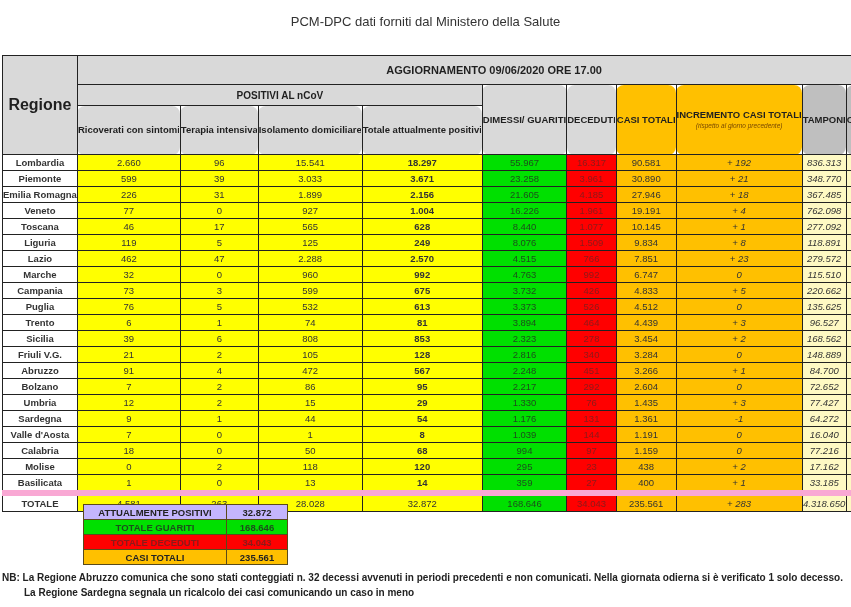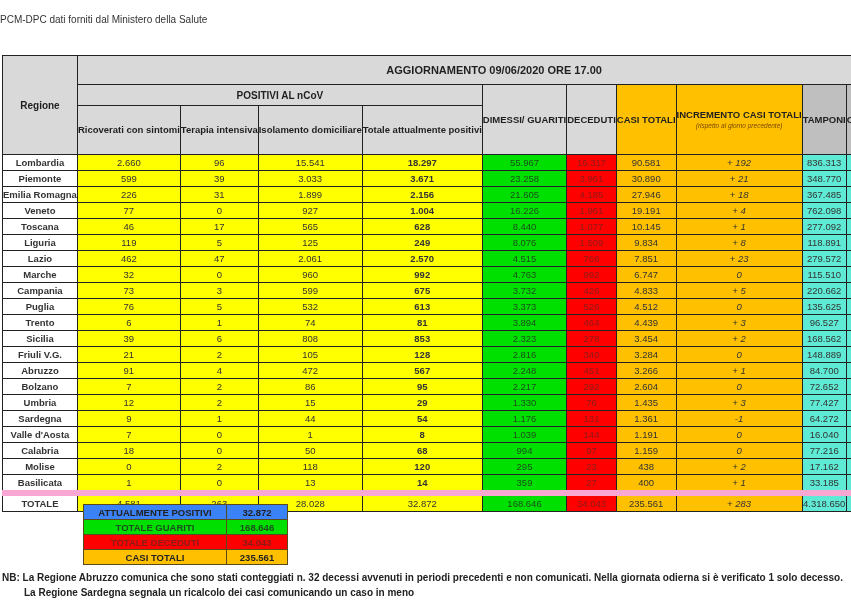--- a/index.html
+++ b/index.html
@@ -1,46 +1,46 @@
 <!DOCTYPE html>
 <html><head>
 <meta charset="utf-8">
 <style>
   html, body { margin: 0; padding: 0; background: #ffffff; }
   body { width: 851px; height: 607px; position: relative; overflow: hidden;
          font-family: "Liberation Sans", sans-serif; color: #222; }
-  .title { position: absolute; top: 14px; left: 0; width: 851px; text-align: left;
-           font-size: 10px; color: #333; }
+  .title { position: absolute; top: 14px; left: 0; width: 851px; text-align: center;
+           font-size: 13px; color: #333; }
   table.main { position: absolute; left: 2px; top: 55px; border-collapse: collapse;
                table-layout: fixed; font-size: 9.5px; }
   table.main td, table.main th { border: 1px solid #222; padding: 0; text-align: center;
                vertical-align: middle; overflow: hidden; white-space: nowrap; }
   th { font-weight: bold; background: #d9d9d9; color: #1f1f1f; }
   th.upd { height: 28px; font-size: 11px; background: #d9d9d9; }
   th.pos-group { height: 20px; font-size: 10px; }
-  th.sub { height: 48px; white-space: normal; line-height: 12px; font-size: 9.5px; }
-  th.reg { background: #d9d9d9; font-size: 10px; }
+  th.sub { height: 48px; white-space: normal; line-height: 12px; font-size: 9.5px; border-radius: 8px; }
+  th.reg { background: #d9d9d9; font-size: 16px; }
   th.orange { background: #ffc000; }
   th.gray2 { background: #bfbfbf; }
   th .small { display: block; font-size: 6.5px; font-style: italic; font-weight: normal; line-height: 9px; color: #7a4a00; }
   td { height: 15px; font-size: 9.5px; }
   td.reg { background: #fff; font-weight: bold; color: #333; }
   td.y { background: #ffff00; color: #333; }
   td.yb { background: #ffff00; font-weight: bold; color: #333; }
   td.g { background: #00e000; color: #1c4d1c; }
   td.r { background: #ff0000; color: #8a1a1a; }
   td.o { background: #ffc000; color: #333; }
   td.oi { background: #ffc000; font-style: italic; color: #333; }
-  td.gr { background: #5eead4; color: #333; }
+  td.gr { background: #fef9c3; color: #333; font-style: italic; }
   tr.total td { border-top: 6px solid #f9a8d4; font-weight: normal; }
   tr.total td.reg { font-weight: bold; }
   table.summary { position: absolute; left: 83px; top: 504px; border-collapse: collapse;
                   font-size: 9.5px; font-weight: bold; }
   table.summary td { border: 1px solid #5a4a1a; height: 14px; padding: 0 4px; text-align: center; }
-  .sum-y { background: #3b82f6; color: #222; margin-top: 20px; }
+  .sum-y { background: #c4b5fd; color: #222; margin-top: 20px; }
   .sum-g { background: #00e000; color: #1c4d1c; margin-left: 8px; }
   .sum-r { background: #ff0000; color: #8a1a1a; }
   .sum-o { background: #ffc000; color: #222; }
   .note { position: absolute; left: 2px; font-size: 10px; font-weight: bold; color: #222; white-space: nowrap; }
 </style>
 </head>
 <body>
 
 <div class="title">PCM-DPC dati forniti dal Ministero della Salute</div>
 
@@ -160,21 +160,21 @@
         <td class="r">1.509</td>
         <td class="o">9.834</td>
         <td class="oi">+ 8</td>
         <td class="gr">118.891</td>
         <td class="gr">65.073</td>
       </tr>
       <tr>
         <td class="reg">Lazio</td>
         <td class="y">462</td>
         <td class="y">47</td>
-        <td class="y">2.061</td>
+        <td class="y">2.288</td>
         <td class="yb">2.570</td>
         <td class="g">4.515</td>
         <td class="r">766</td>
         <td class="o">7.851</td>
         <td class="oi">+ 23</td>
         <td class="gr">279.572</td>
         <td class="gr">225.930</td>
       </tr>
       <tr>
         <td class="reg">Marche</td>

